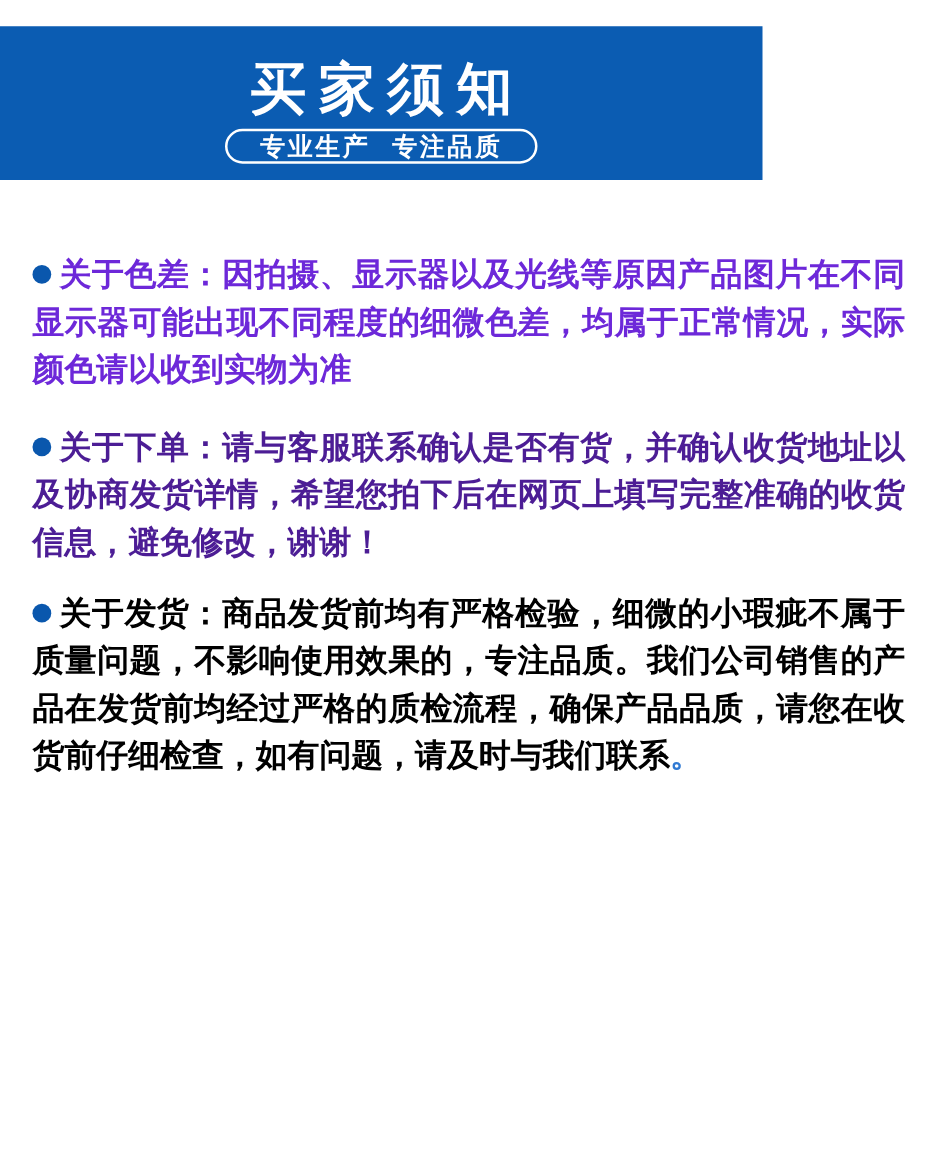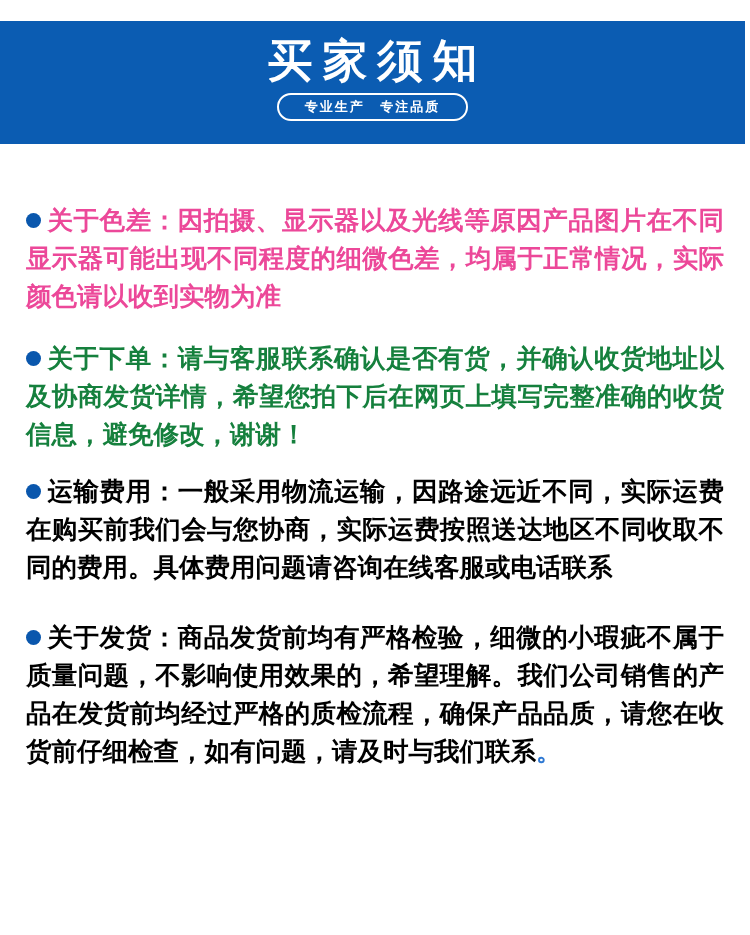--- a/index.html
+++ b/index.html
@@ -13,27 +13,27 @@
   }
   .page {
     position: relative;
     width: 750px;
     height: 935px;
     background: #ffffff;
   }
   
   .banner {
     margin-top: 21px;
-    width: 745px;
+    width: 610px;
     height: 123px;
     background: #0B5CB2;
     display: flex;
     flex-direction: column;
     align-items: center;
-    padding-top: 14px;
+    padding-top: 24px;
   }
   .banner-title {
     color: #ffffff;
     font-size: 45px;
     font-weight: bold;
     line-height: 52px;
     letter-spacing: 10px;
     text-indent: 10px; 
     white-space: nowrap;
   }
@@ -42,21 +42,21 @@
     height: 28px;
     border: 2px solid #ffffff;
     border-radius: 14px;
     padding: 0 26px;
     display: inline-flex;
     align-items: center;
     justify-content: center;
   }
   .tagline-text {
     color: #ffffff;
-    font-size: 13px;
+    font-size: 20px;
     font-weight: bold;
     letter-spacing: 2px;
     word-spacing: 10px;
     white-space: nowrap;
   }
   
   .notice-list {
     padding: 0 26px;
   }
   .notice {
@@ -93,19 +93,18 @@
 
   <header class="banner" style="background: rgb(11, 92, 178);">
     <h1 class="banner-title">买家须知</h1>
     <div class="tagline-pill">
       <span class="tagline-text">专业生产 专注品质</span>
     </div>
   </header>
 
   <main class="notice-list">
 
-  <p class="notice" style="color: #ec4899;"><span class="bullet" style="background: rgb(10, 87, 173);"></span><span class="notice-label">关于色差：</span><span class="notice-text">因拍摄、显示器以及光线等原因产品图片在不同显示器可能出现不同程度的细微色差，均属于正常情况，实际颜色请以收到实物为准</span></p>
-      <p class="notice" style="color: #15803d;"><span class="bullet" style="background: rgb(10, 87, 173);"></span><span class="notice-label">关于下单：</span><span class="notice-text">请与客服联系确认是否有货，并确认收货地址以及协商发货详情，希望您拍下后在网页上填写完整准确的收货信息，避免修改，谢谢！</span></p>
-      <p class="notice" style="color: rgb(0, 0, 0);"><span class="bullet" style="background: rgb(10, 87, 173);"></span><span class="notice-label">运输费用：</span><span class="notice-text">一般采用物流运输，因路途远近不同，实际运费在购买前我们会与您协商，实际运费按照送达地区不同收取不同的费用。具体费用问题请咨询在线客服或电话联系</span></p>
-      <p class="notice" style="color: rgb(0, 0, 0);"><span class="bullet" style="background: rgb(10, 87, 173);"></span><span class="notice-label">关于发货：</span><span class="notice-text">商品发货前均有严格检验，细微的小瑕疵不属于质量问题，不影响使用效果的，希望理解。我们公司销售的产品在发货前均经过严格的质检流程，确保产品品质，请您在收货前仔细检查，如有问题，请及时与我们联系</span><span class="notice-suffix" style="color: rgb(47, 121, 211);">。</span></p>
+  <p class="notice" style="color: #6d28d9;"><span class="bullet" style="background: rgb(10, 87, 173);"></span><span class="notice-label">关于色差：</span><span class="notice-text">因拍摄、显示器以及光线等原因产品图片在不同显示器可能出现不同程度的细微色差，均属于正常情况，实际颜色请以收到实物为准</span></p>
+      <p class="notice" style="color: #4c1d95;"><span class="bullet" style="background: rgb(10, 87, 173);"></span><span class="notice-label">关于下单：</span><span class="notice-text">请与客服联系确认是否有货，并确认收货地址以及协商发货详情，希望您拍下后在网页上填写完整准确的收货信息，避免修改，谢谢！</span></p>
+      <p class="notice" style="color: rgb(0, 0, 0);"><span class="bullet" style="background: rgb(10, 87, 173);"></span><span class="notice-label">关于发货：</span><span class="notice-text">商品发货前均有严格检验，细微的小瑕疵不属于质量问题，不影响使用效果的，专注品质。我们公司销售的产品在发货前均经过严格的质检流程，确保产品品质，请您在收货前仔细检查，如有问题，请及时与我们联系</span><span class="notice-suffix" style="color: rgb(47, 121, 211);">。</span></p>
     </main>
 
 </div>
 
 </body></html>

